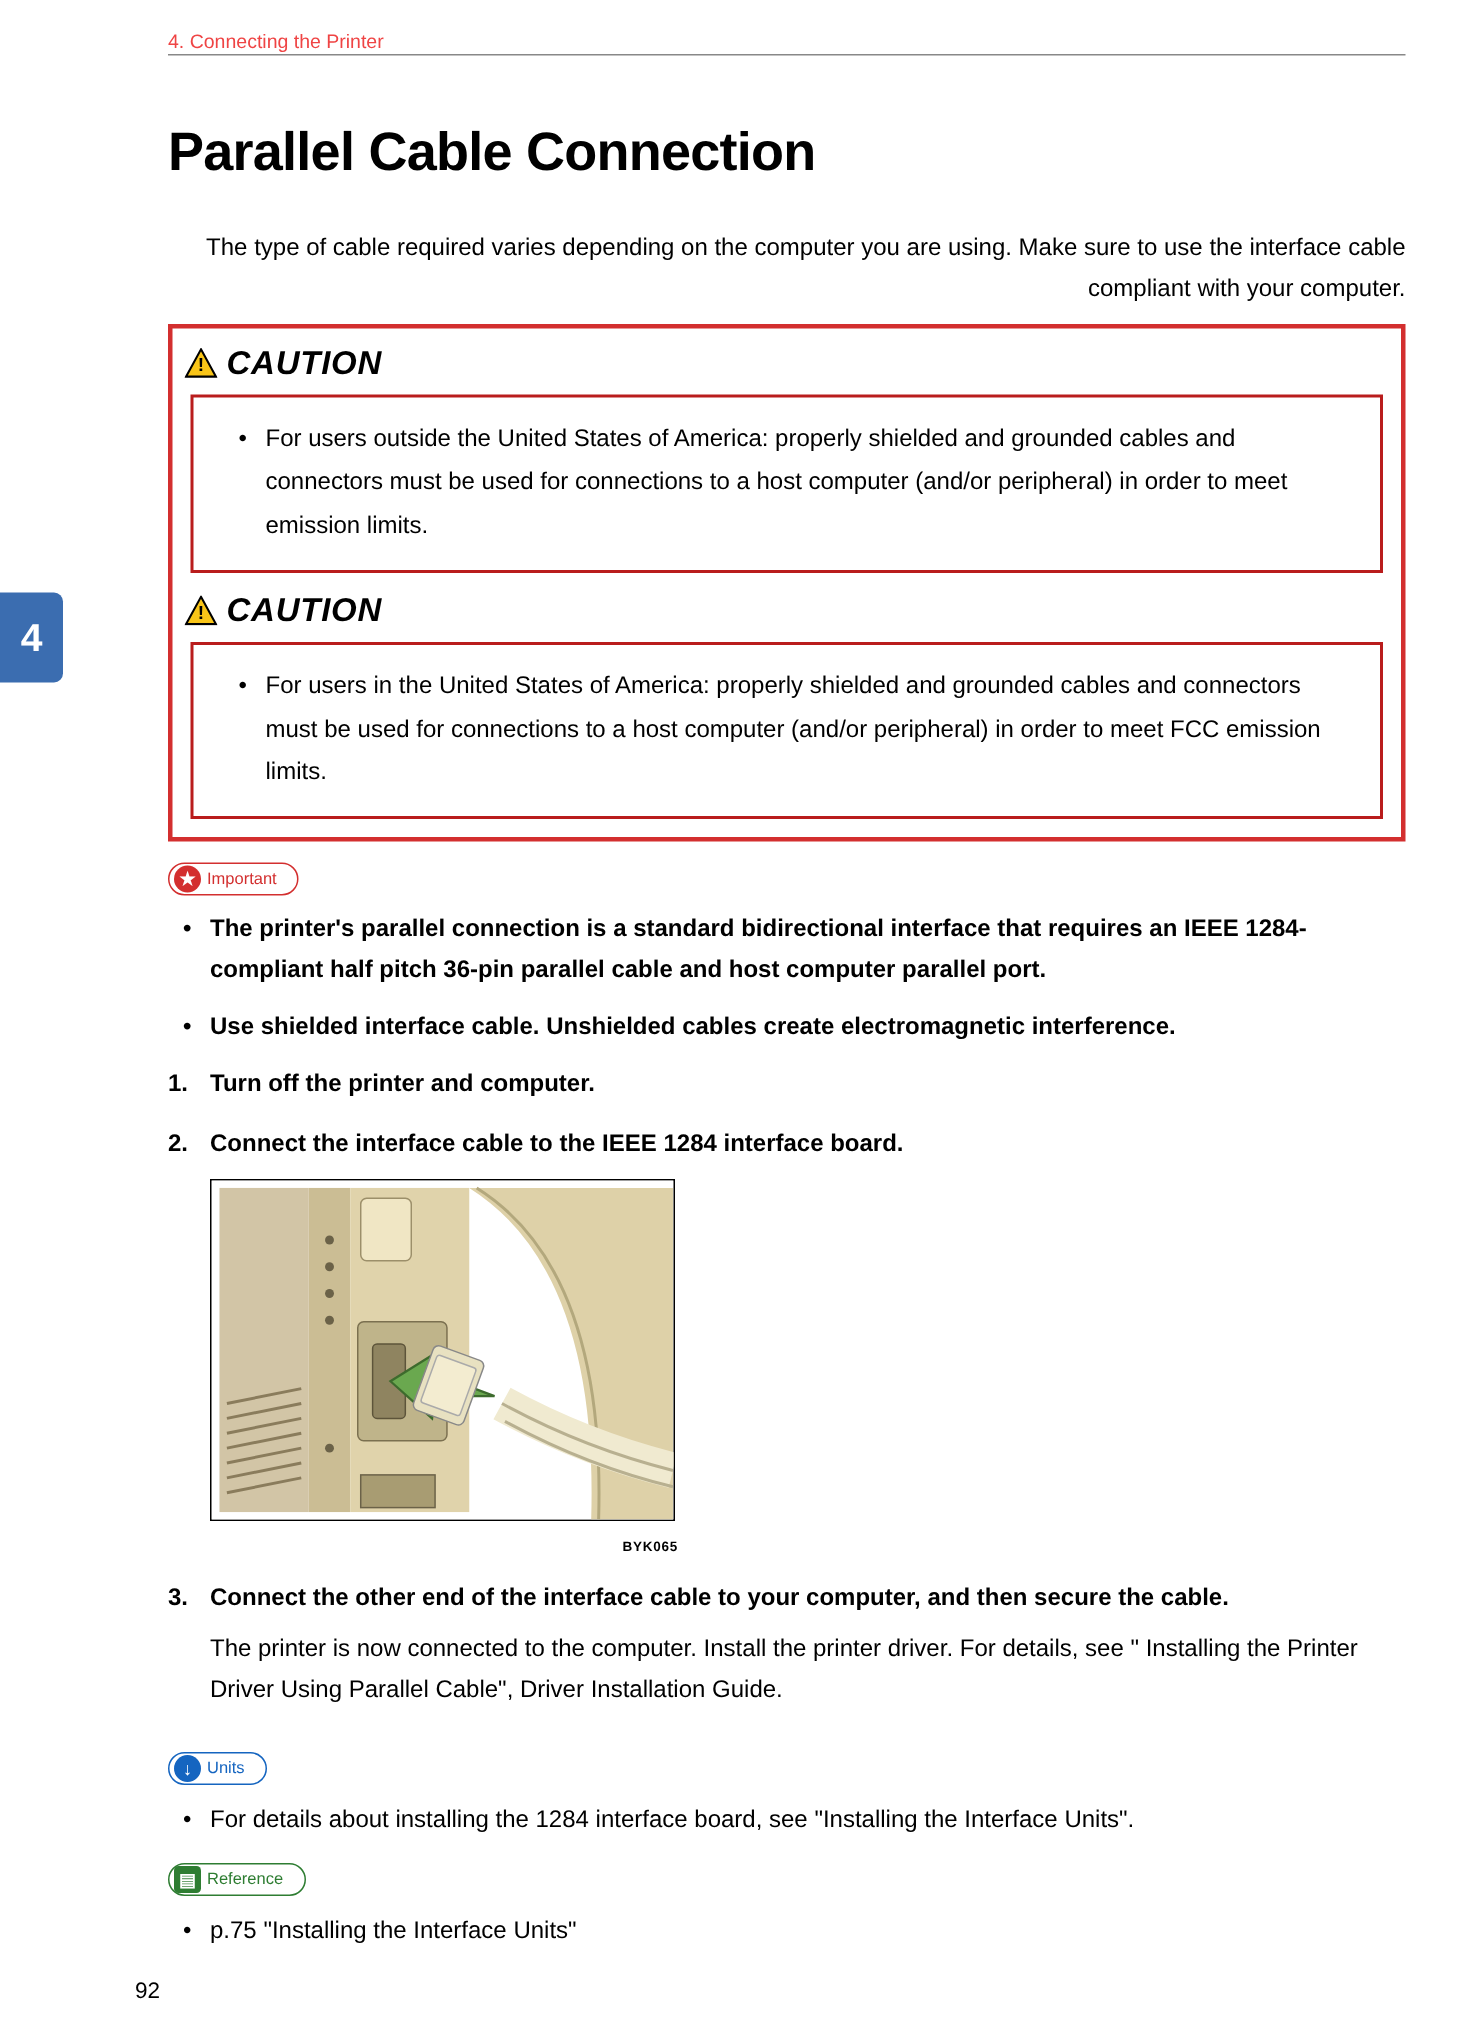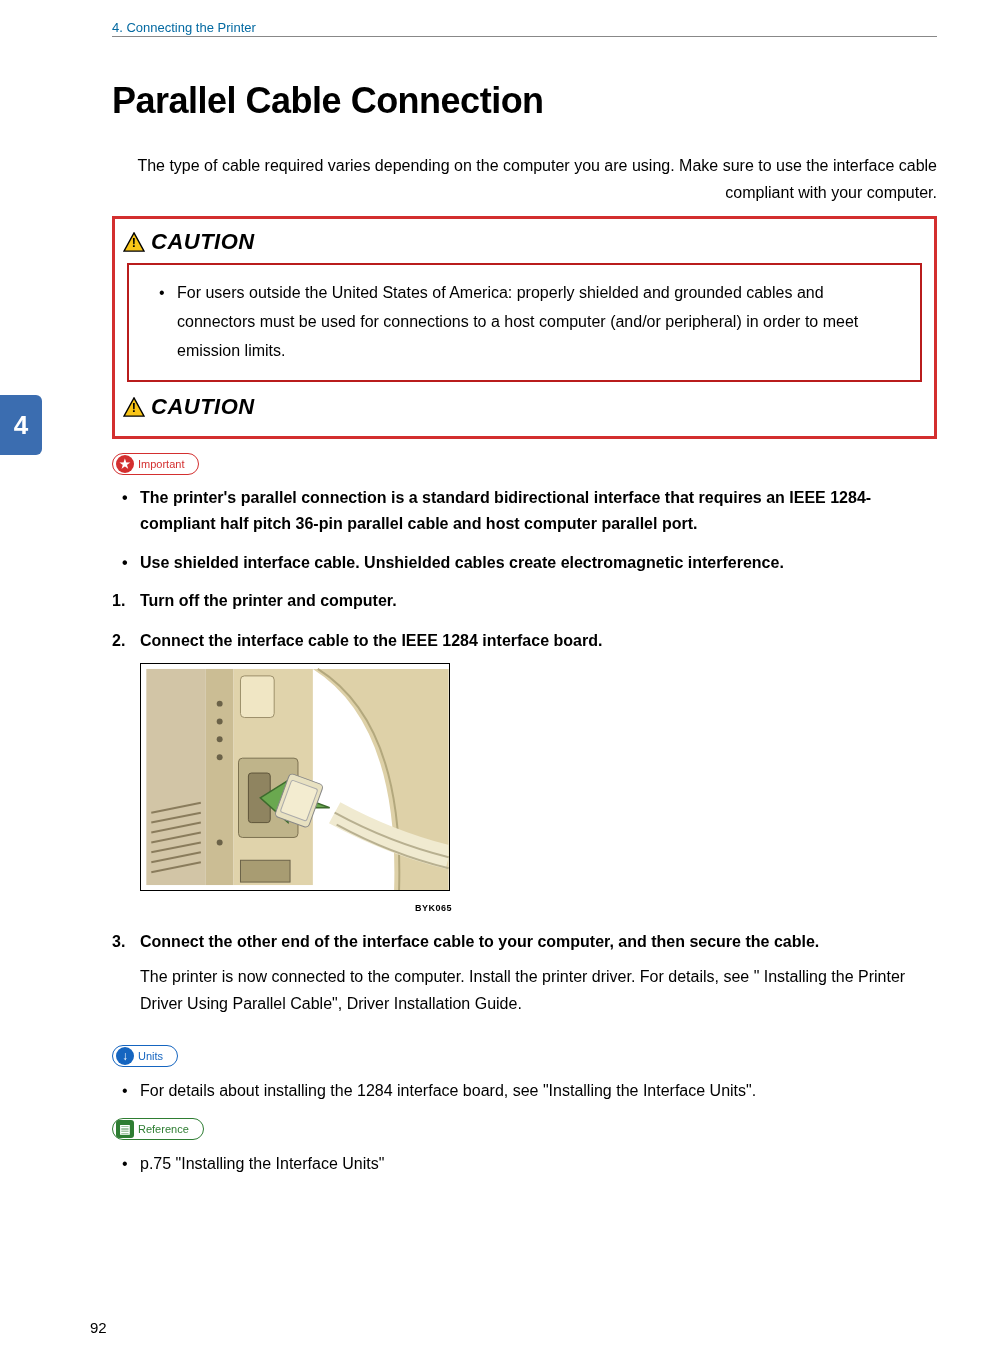--- a/index.html
+++ b/index.html
@@ -13,21 +13,21 @@
       width: 981px;
       height: 1360px;
       position: relative;
       color: #000;
     }
     .header-line {
       position: absolute;
       top: 20px;
       left: 112px;
       font-size: 13px;
-      color: #0369a1;
+      color: #ef4444;
     }
     .header-rule {
       position: absolute;
       top: 36px;
       left: 112px;
       width: 825px;
       height: 1px;
       background: #888;
     }
     .chapter-tab {
@@ -243,20 +243,25 @@
         </ul>
     </div>
 
     <div class="caution-heading">
       <svg class="tri" viewBox="0 0 24 22">
         <path d="M12 1 L23 21 L1 21 Z" fill="#f9c518" stroke="#000" stroke-width="1.5"></path>
         <text x="12" y="17" text-anchor="middle" font-size="14" font-weight="bold" fill="#000">!</text>
       </svg>
       <span class="label">CAUTION</span>
     </div>
+    <div class="caution-box">
+      <ul class="bullet">
+          <li>For users in the United States of America: properly shielded and grounded cables and connectors must be used for connections to a host computer (and/or peripheral) in order to meet FCC emission limits.</li>
+        </ul>
+    </div>
   </div>
 
   <div class="callout callout-important">
     <span class="cicon">★</span>
     <span class="label">Important</span>
   </div>
 
   <ul class="important-list">
     <li>The printer's parallel connection is a standard bidirectional interface that requires an IEEE 1284-compliant half pitch 36-pin parallel cable and host computer parallel port.</li>
     <li>Use shielded interface cable. Unshielded cables create electromagnetic interference.</li>

